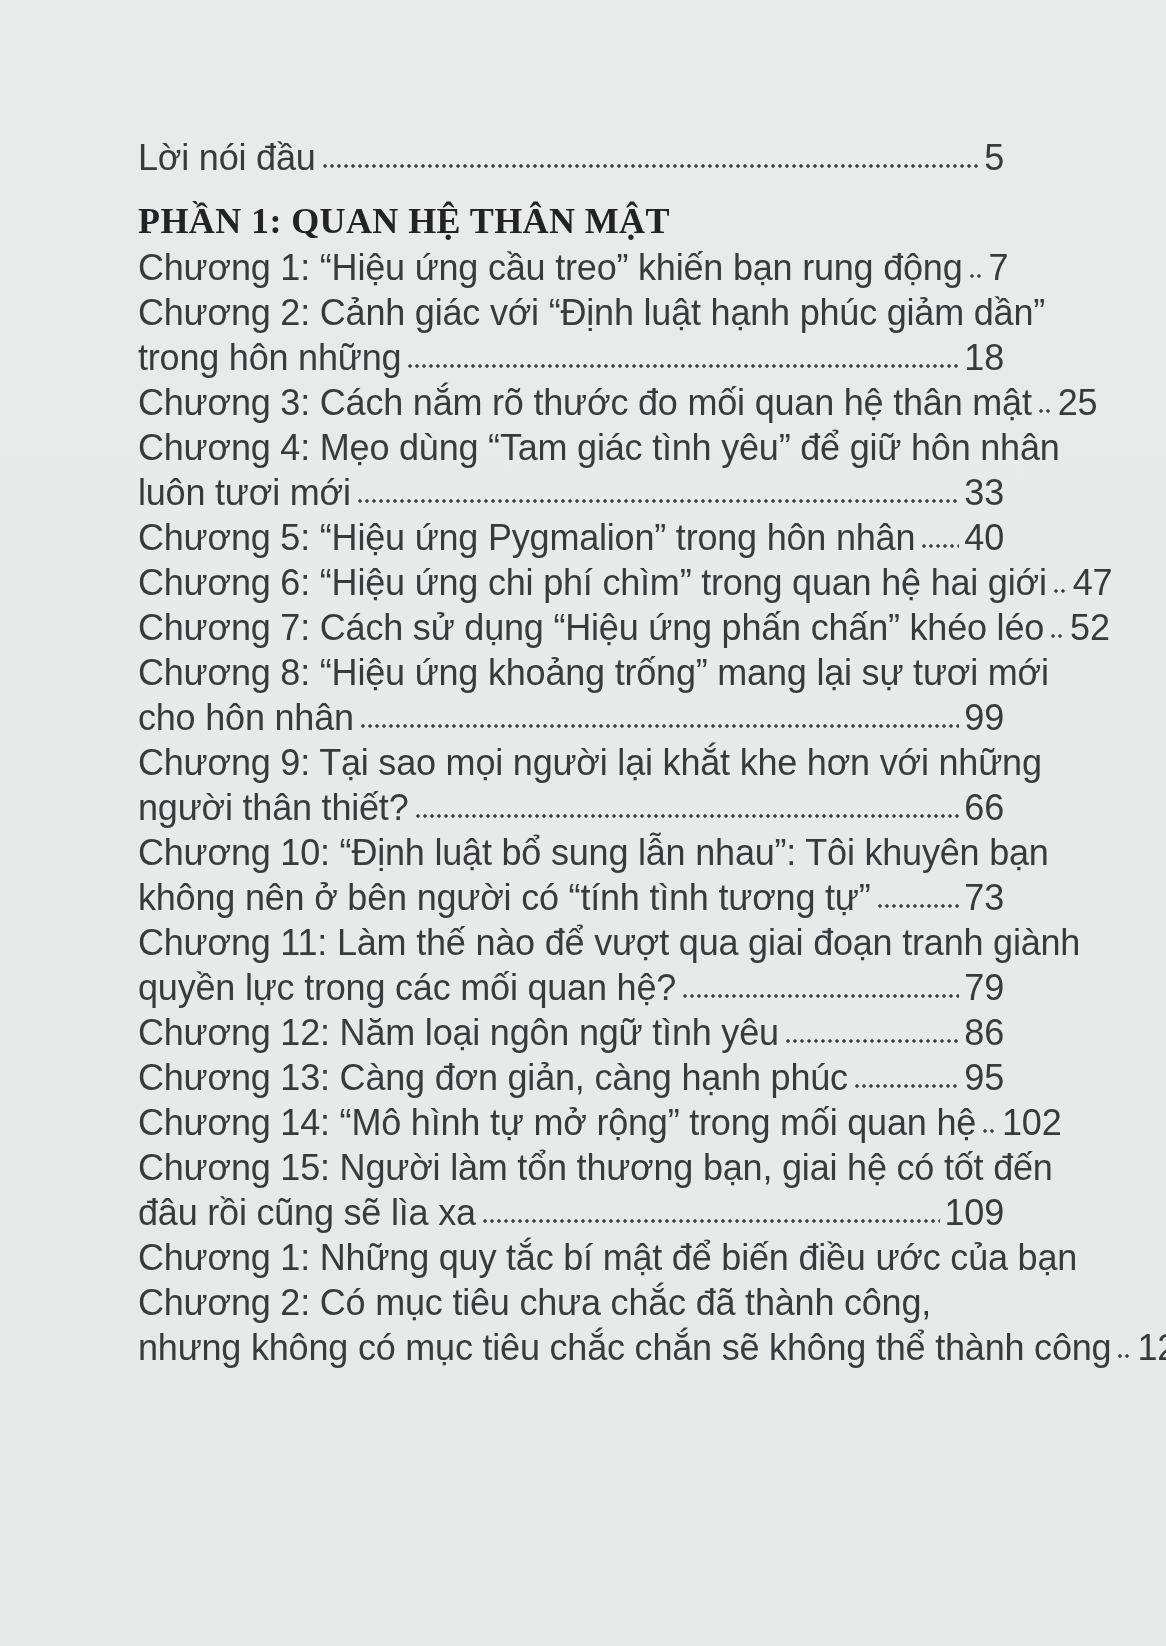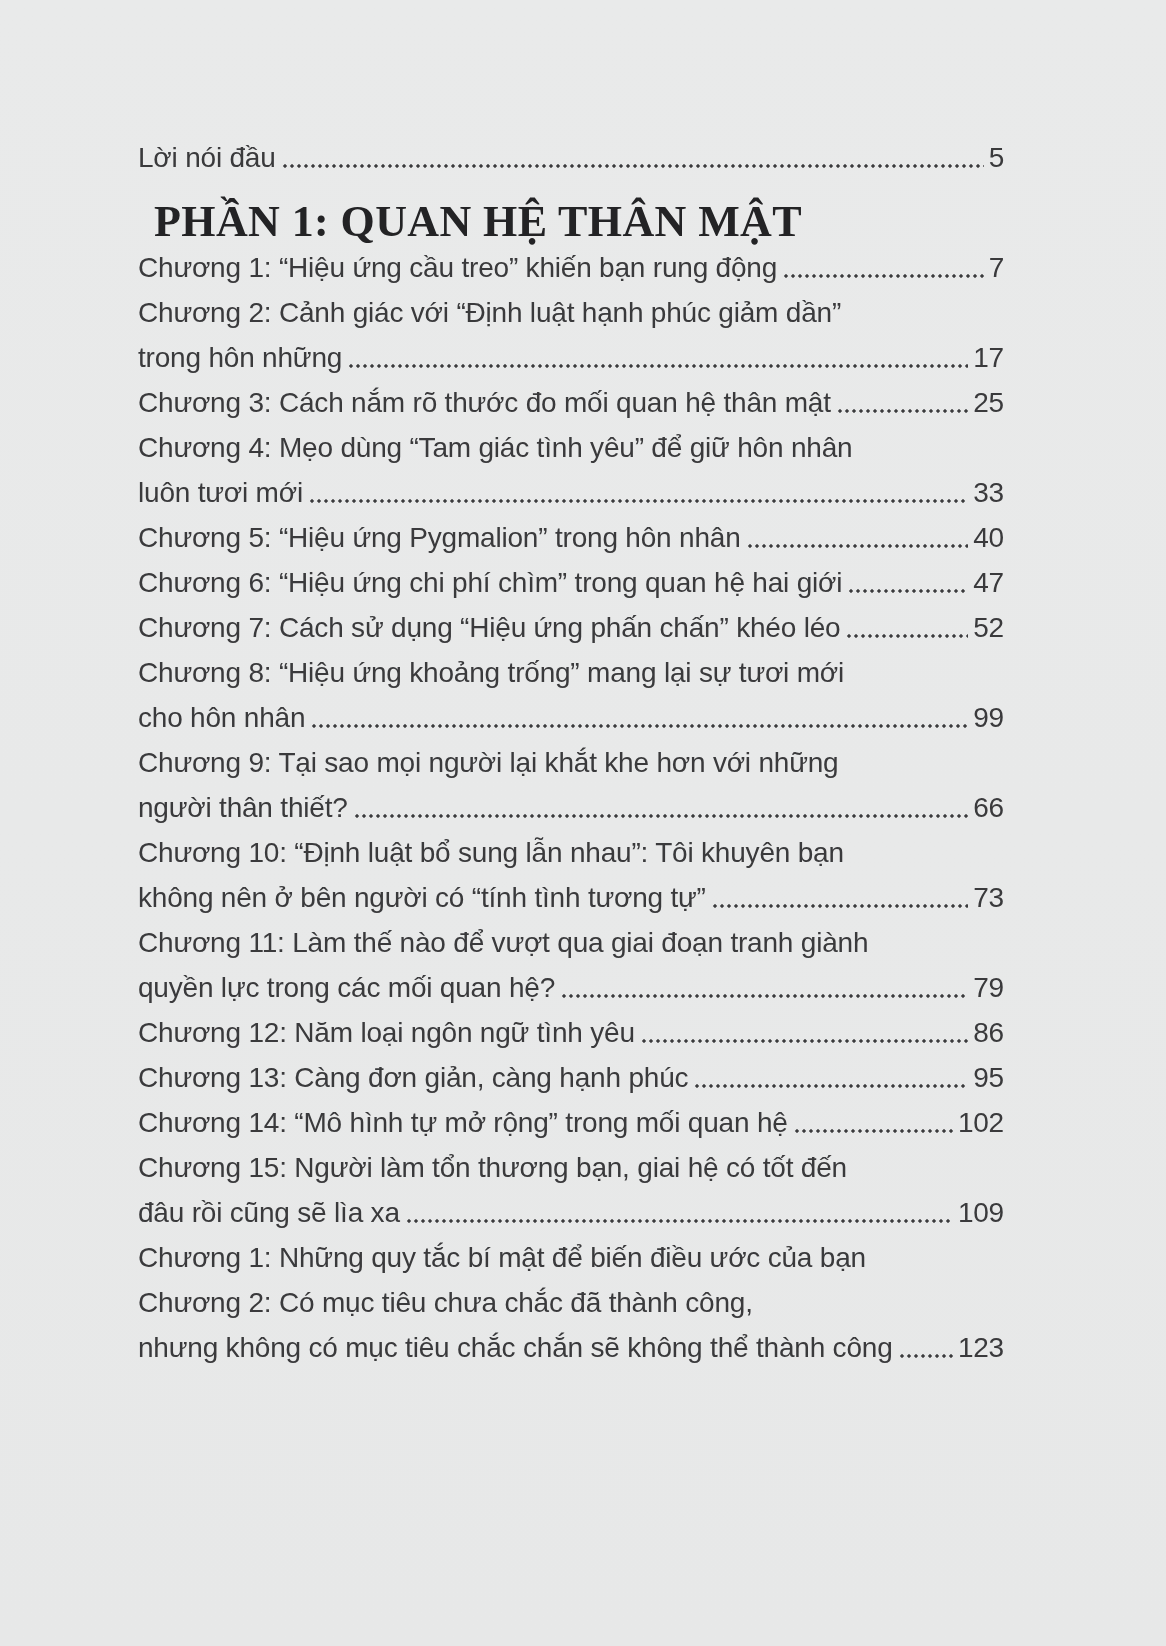--- a/index.html
+++ b/index.html
@@ -15,21 +15,21 @@
   .toc {
     position: absolute;
     left: 138px;
     top: 135px;
     width: 866px;
   }
   .row {
     display: flex;
     align-items: stretch;
     white-space: nowrap;
-    font-size: 28px;
+    font-size: 36px;
     line-height: 45px;
     letter-spacing: -0.2px;
   }
   .t { flex: 0 1 auto; }
   .leader {
     flex: 1 1 16px;
     min-width: 14px;
     position: relative;
     margin: 0 3px 0 7px;
     overflow: hidden;
@@ -41,24 +41,24 @@
     bottom: 12px;
     height: 4px;
     background-image: radial-gradient(circle at 2px 2px, #3b3b3d 1.45px, rgba(0,0,0,0) 1.85px);
     background-size: 7px 4px;
     background-repeat: repeat-x;
   }
   .pnum { flex: 0 0 auto; margin-left: 2px; }
   .part-heading {
     font-family: "Liberation Serif", serif;
     font-weight: bold;
-    font-size: 44px;
+    font-size: 36px;
     line-height: 45px;
     letter-spacing: 0.4px;
-    margin: 19px 0 1px 16px;
+    margin: 19px 0 1px 0;
     color: #232325;
     white-space: nowrap;
   }
 </style>
 </head>
 <body>
 
 <div class="page" style="color: rgb(58, 58, 60);">
   <div class="toc">
       <div class="row">
@@ -71,21 +71,21 @@
         <span class="t">Chương 1: “Hiệu ứng cầu treo” khiến bạn rung động</span>
         <span class="leader"></span>
         <span class="pnum">7</span>
       </div>
       <div class="row">
         <span class="t">Chương 2: Cảnh giác với “Định luật hạnh phúc giảm dần”</span>
       </div>
       <div class="row">
         <span class="t">trong hôn những</span>
         <span class="leader"></span>
-        <span class="pnum">17</span>
+        <span class="pnum">18</span>
       </div>
       <div class="row">
         <span class="t">Chương 3: Cách nắm rõ thước đo mối quan hệ thân mật</span>
         <span class="leader"></span>
         <span class="pnum">25</span>
       </div>
       <div class="row">
         <span class="t">Chương 4: Mẹo dùng “Tam giác tình yêu” để giữ hôn nhân</span>
       </div>
       <div class="row">

